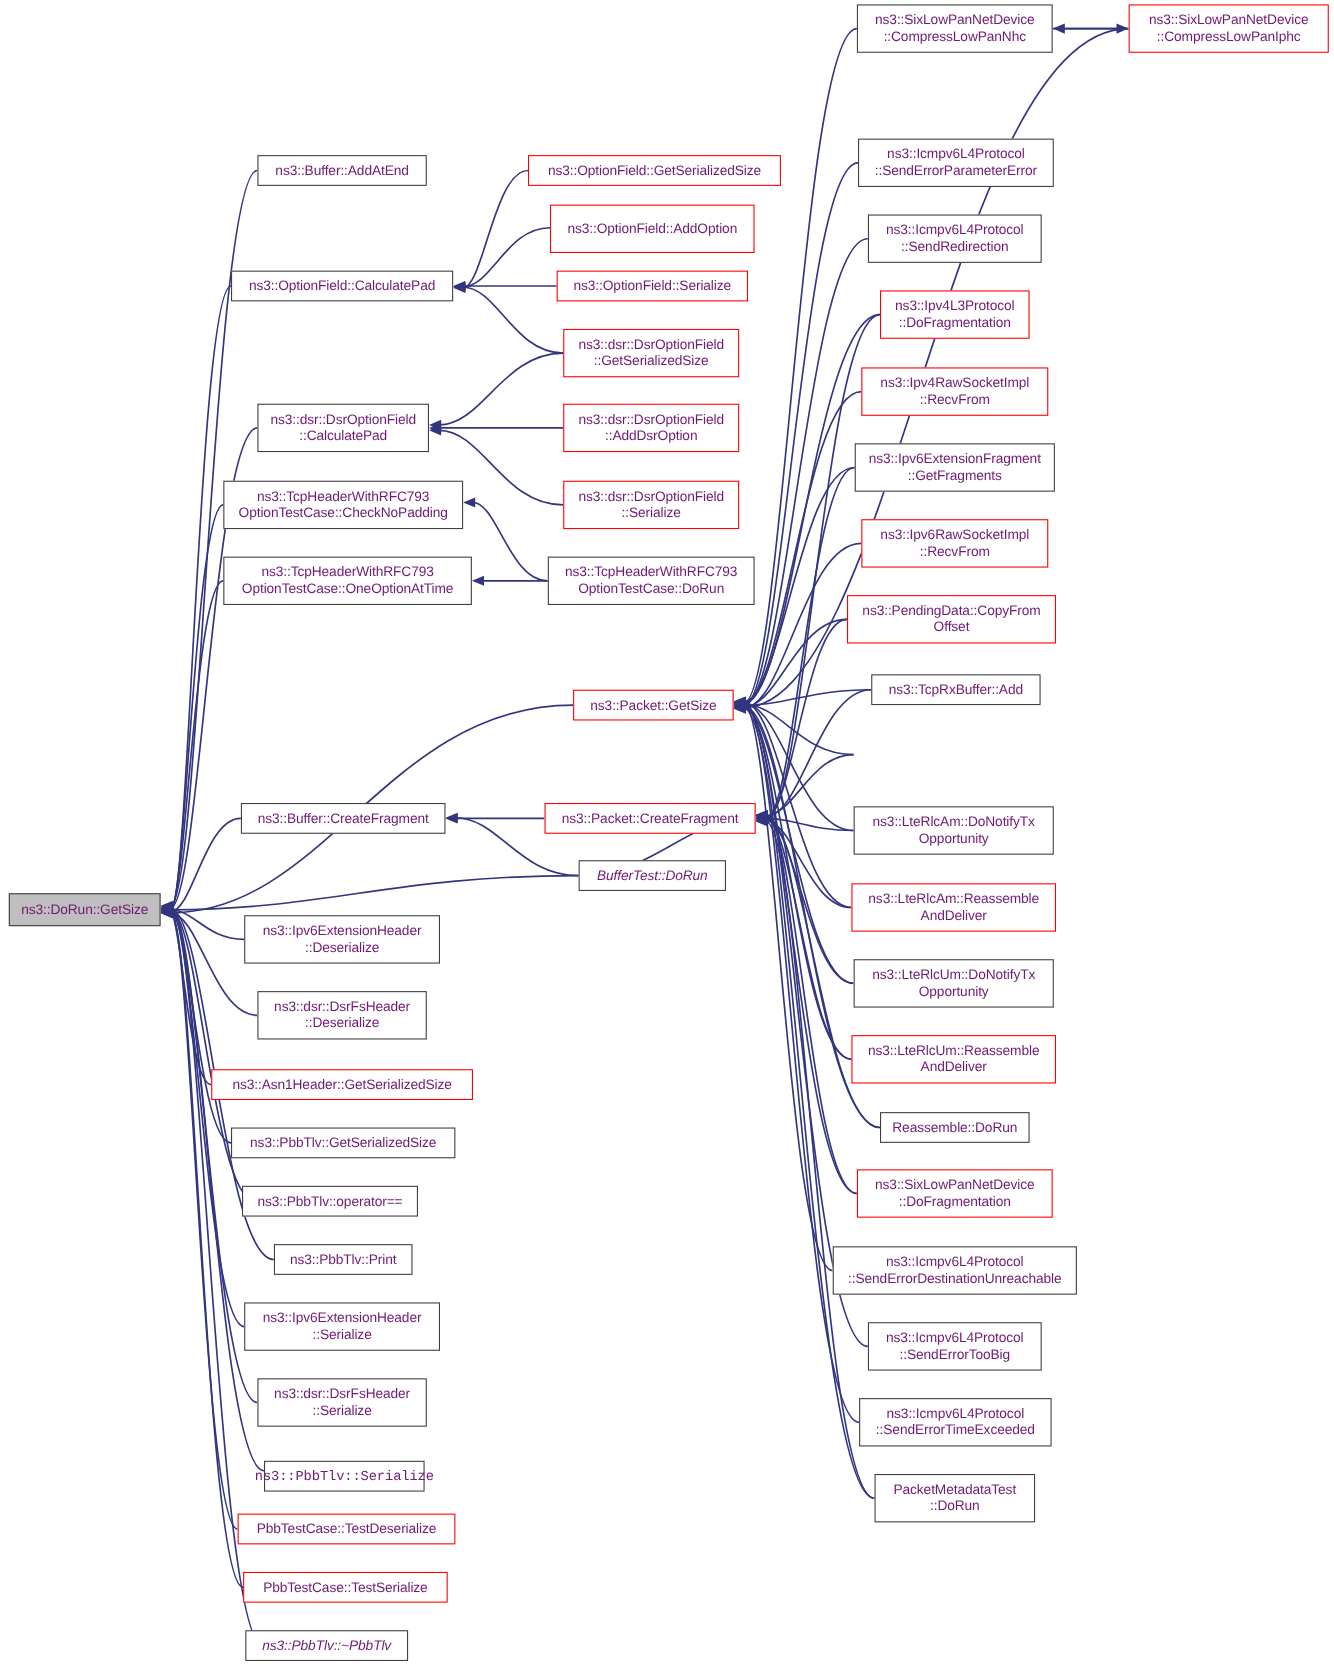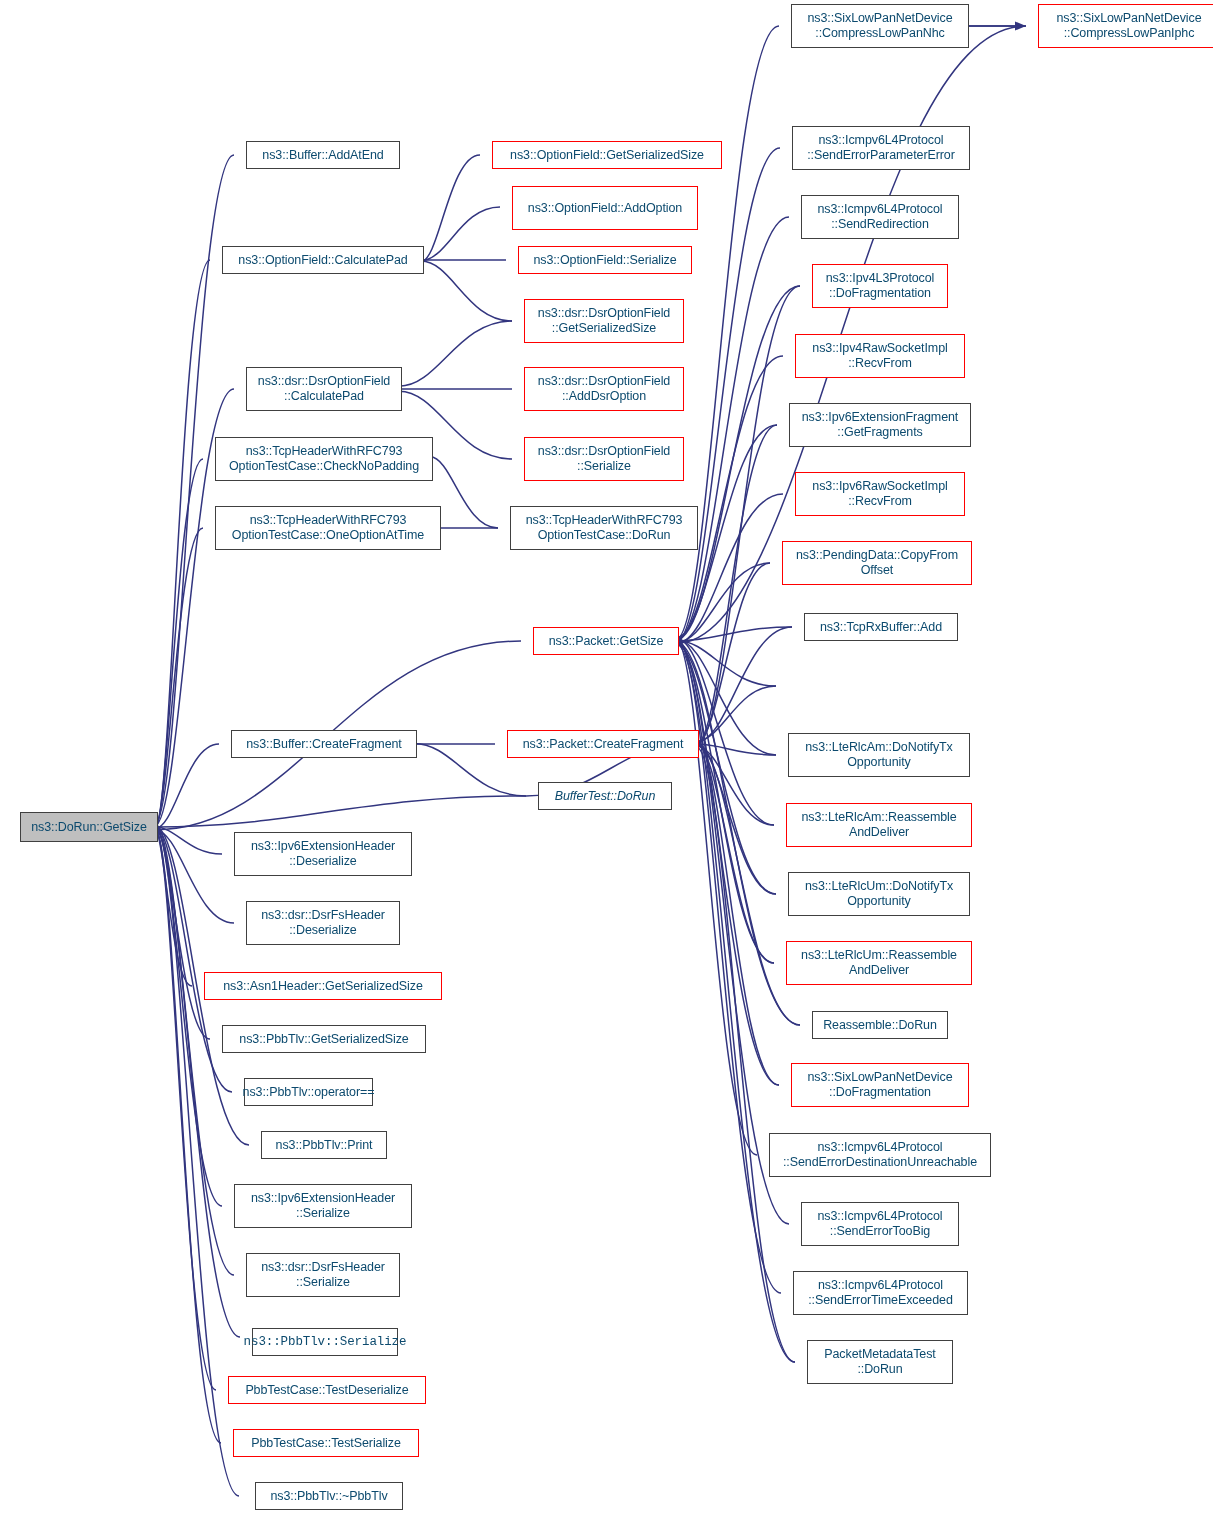--- a/index.html
+++ b/index.html
@@ -29,26 +29,25 @@
     position: absolute;
     box-sizing: border-box;
     background: #ffffff;
     border: 1px solid #404040;
     display: flex;
     align-items: center;
     justify-content: center;
     text-align: center;
     font-size: 12.5px;
     line-height: 15px;
-    color: #0c4a6e;
+    color: #701a75;
     letter-spacing: -0.1px;
     white-space: pre-line;
     padding: 0 3px;
     z-index: 5;
-    margin-left: 12px;
   }
   .node.red {
     border-color: #ff0000;
   }
   .node.root {
     background: #bfbfbf;
     border-color: #404040;
   }
 </style>
 </head>
@@ -214,30 +213,30 @@
     <div class="node red" style="left: 521px; top: 627px; width: 146px; height: 28px;">ns3::Packet::GetSize</div>
     <div class="node" style="left: 219px; top: 730px; width: 186px; height: 28px;">ns3::Buffer::CreateFragment</div>
     <div class="node red" style="left: 495px; top: 730px; width: 192px; height: 28px;">ns3::Packet::CreateFragment</div>
     <div class="node" style="left: 526px; top: 782px; width: 134px; height: 28px; font-style: italic;">BufferTest::DoRun</div>
     <div class="node" style="left: 222px; top: 832px; width: 178px; height: 44px;">ns3::Ipv6ExtensionHeader
 ::Deserialize</div>
     <div class="node" style="left: 234px; top: 901px; width: 154px; height: 44px;">ns3::dsr::DsrFsHeader
 ::Deserialize</div>
     <div class="node red" style="left: 192px; top: 972px; width: 238px; height: 28px;">ns3::Asn1Header::GetSerializedSize</div>
     <div class="node" style="left: 210px; top: 1025px; width: 204px; height: 28px;">ns3::PbbTlv::GetSerializedSize</div>
-    <div class="node" style="left: 232px; top: 1078px; width: 129px; height: 28px;">ns3::PbbTlv::operator==</div>
+    <div class="node" style="left: 220px; top: 1078px; width: 160px; height: 28px;">ns3::PbbTlv::operator==</div>
     <div class="node" style="left: 249px; top: 1131px; width: 126px; height: 28px;">ns3::PbbTlv::Print</div>
     <div class="node" style="left: 222px; top: 1184px; width: 178px; height: 44px;">ns3::Ipv6ExtensionHeader
 ::Serialize</div>
     <div class="node" style="left: 234px; top: 1253px; width: 154px; height: 44px;">ns3::dsr::DsrFsHeader
 ::Serialize</div>
     <div class="node" style="left: 240px; top: 1328px; width: 146px; height: 28px; font-family: Liberation Mono, monospace;">ns3::PbbTlv::Serialize</div>
     <div class="node red" style="left: 216px; top: 1376px; width: 198px; height: 28px;">PbbTestCase::TestDeserialize</div>
     <div class="node red" style="left: 221px; top: 1429px; width: 186px; height: 28px;">PbbTestCase::TestSerialize</div>
-    <div class="node" style="left: 243px; top: 1482px; width: 148px; height: 28px;">ns3::PbbTlv::~PbbTlv</div>
+    <div class="node" style="left: 223px; top: 1482px; width: 148px; height: 28px; font-style: italic;">ns3::PbbTlv::~PbbTlv</div>
     <div class="node" style="left: 779px; top: 4px; width: 178px; height: 44px;">ns3::SixLowPanNetDevice
 ::CompressLowPanNhc</div>
     <div class="node red" style="left: 1026px; top: 4px; width: 182px; height: 44px;">ns3::SixLowPanNetDevice
 ::CompressLowPanIphc</div>
     <div class="node" style="left: 780px; top: 126px; width: 178px; height: 44px;">ns3::Icmpv6L4Protocol
 ::SendErrorParameterError</div>
     <div class="node" style="left: 789px; top: 195px; width: 158px; height: 44px;">ns3::Icmpv6L4Protocol
 ::SendRedirection</div>
     <div class="node red" style="left: 800px; top: 264px; width: 136px; height: 44px;">ns3::Ipv4L3Protocol
 ::DoFragmentation</div>

